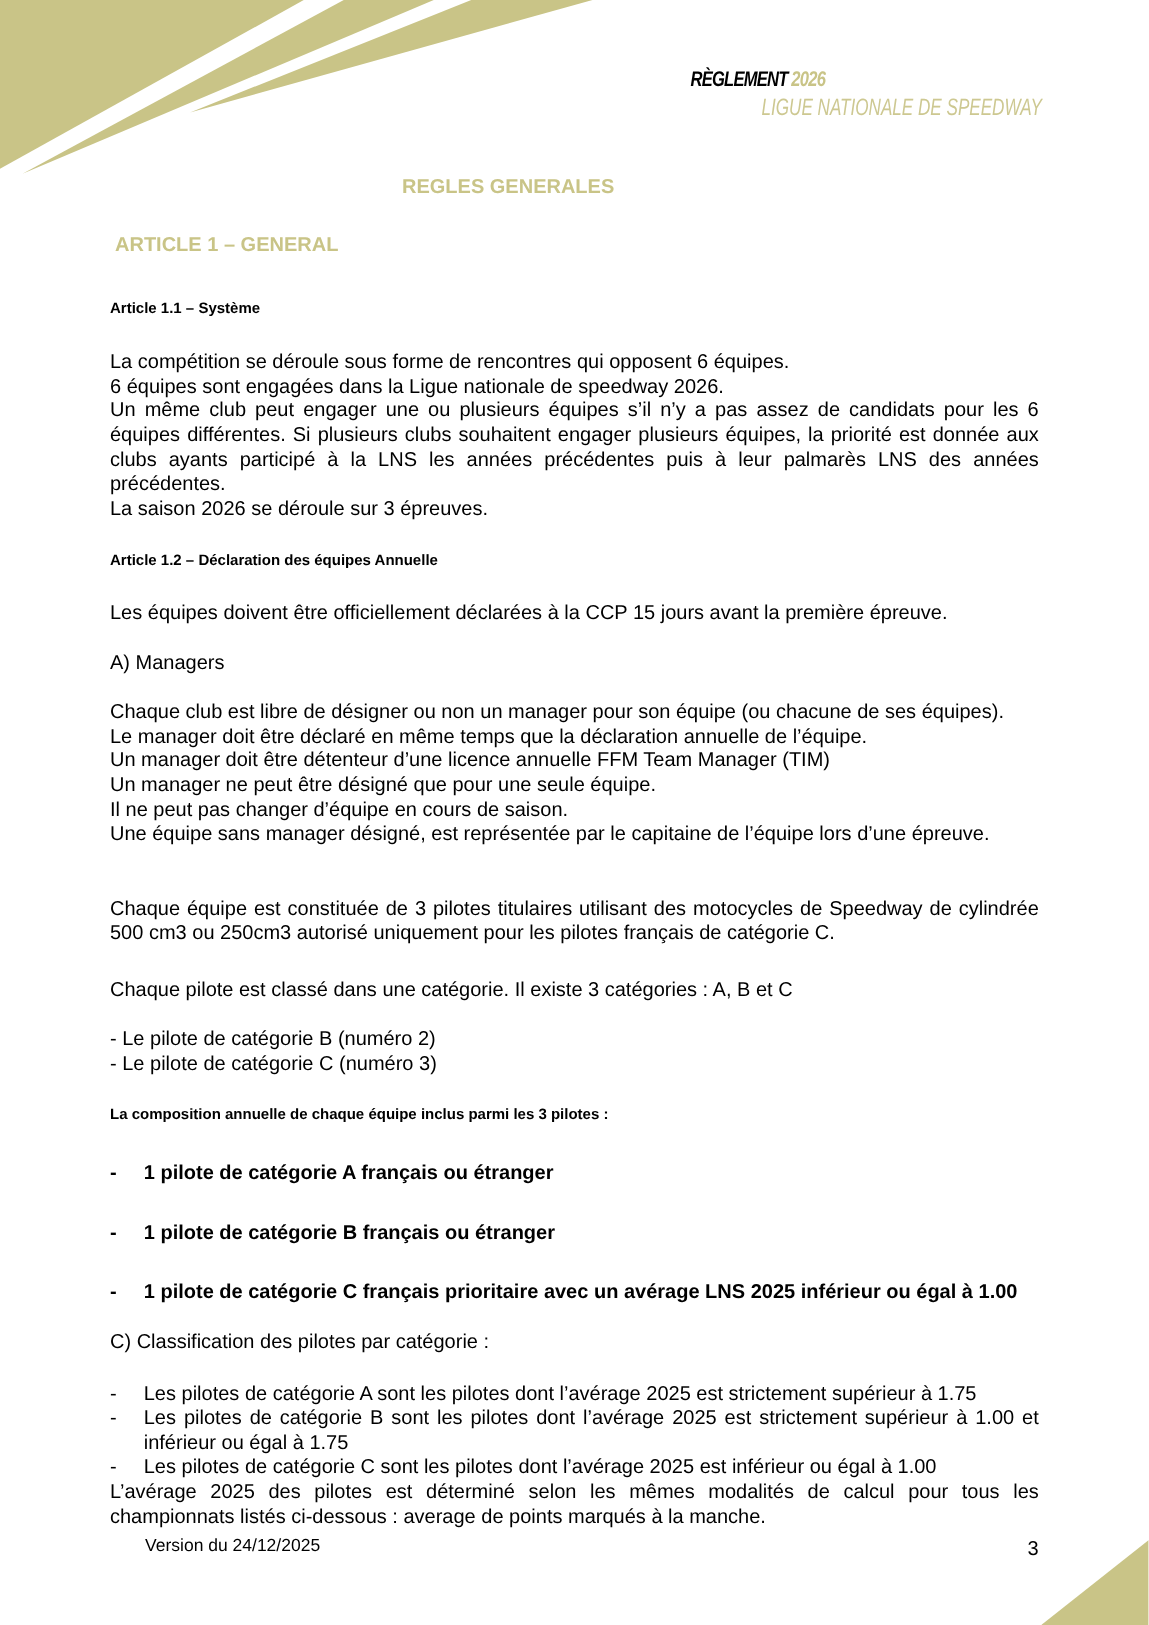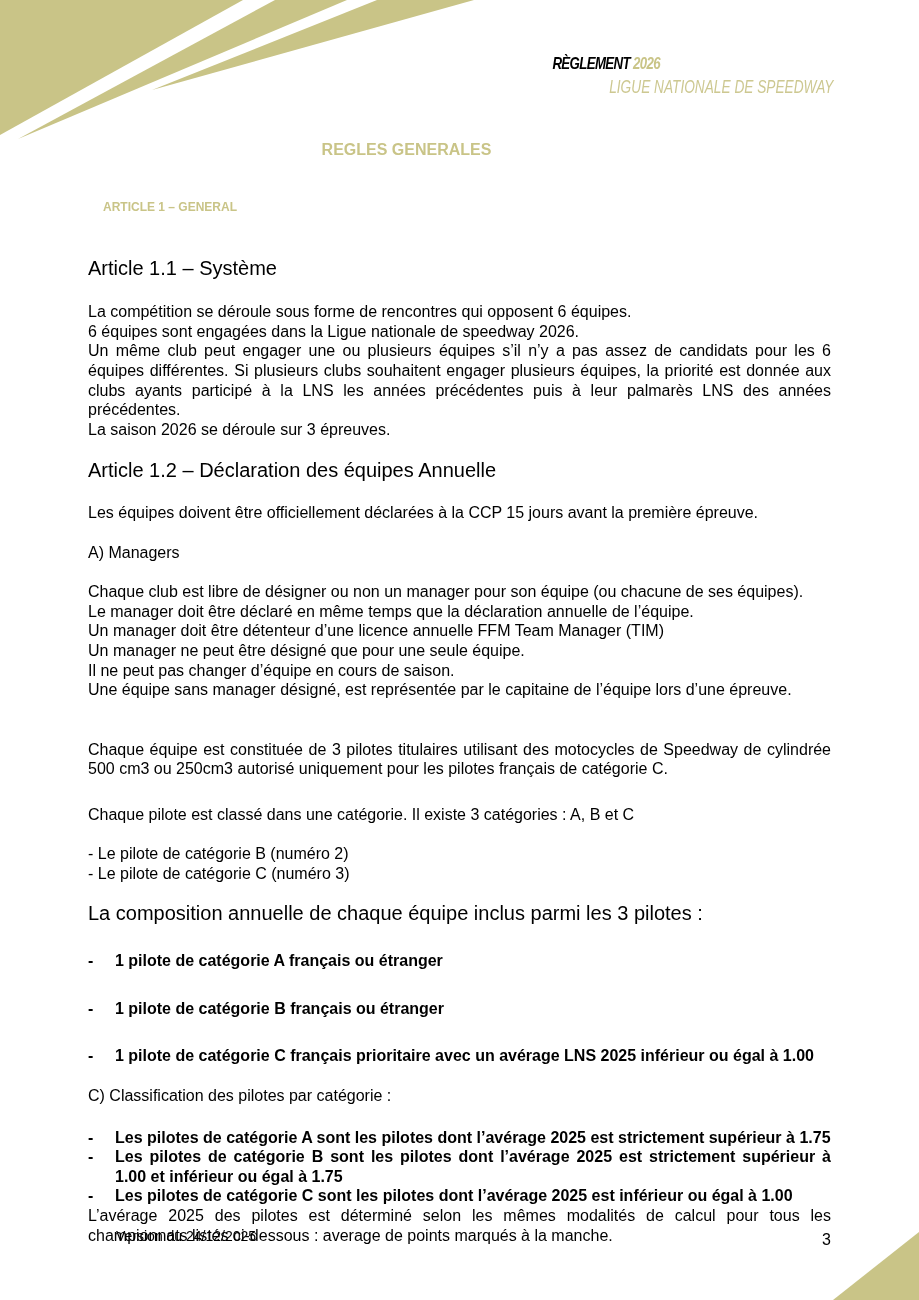--- a/index.html
+++ b/index.html
@@ -22,26 +22,26 @@
   .brand-line2 {
     font-family:"Liberation Sans Narrow","Liberation Sans", sans-serif; font-style:italic;
     font-size:19px; color:#cdc891; letter-spacing:0px; line-height:22px; margin-top:2px;
     transform:scaleX(0.72); transform-origin:right center; display:block; white-space:nowrap;
   }
   .page-title {
     position:absolute; left:0; width:813px; top:141px; text-align:center;
     font-weight:bold; font-size:16px; color:#c9c487;
   }
   .content { position:absolute; left:88px; width:743px; top:183px; font-size:16px; line-height:19.6px; }
-  .article-h { font-weight:bold; color:#c9c487; font-size:12px; margin:15px; }
-  .sub-h { font-weight:normal; font-size:20px; margin:0; }
+  .article-h { font-weight:bold; color:#c9c487; font-size:16px; margin:4px; }
+  .sub-h { font-weight:bold; font-size:12px; margin:0; }
   p { margin:0; }
   .just { text-align:justify; }
   .dash-list { margin:0; padding:0; list-style:none; }
-  .dash-list li { position:relative; padding-left:27px;font-weight:bold; }
+  .dash-list li { position:relative; padding-left:27px; }
   .dash-list li::before { content:"-"; position:absolute; left:0; top:0; }
   .bold-list li { font-weight:bold; margin-bottom:4px;margin-top:28px; }
   .footer-version { position:absolute; left:116px; top:1228px; font-size:14px; }
   .footer-page { position:absolute; left:822px; top:1231px; font-size:16px; }
 </style>
 </head>
 <body>
 
 <svg class="deco" width="500" height="150" viewBox="0 0 500 150">
   <polygon points="0,0 243,0 0,135" fill="#c9c487"></polygon>

